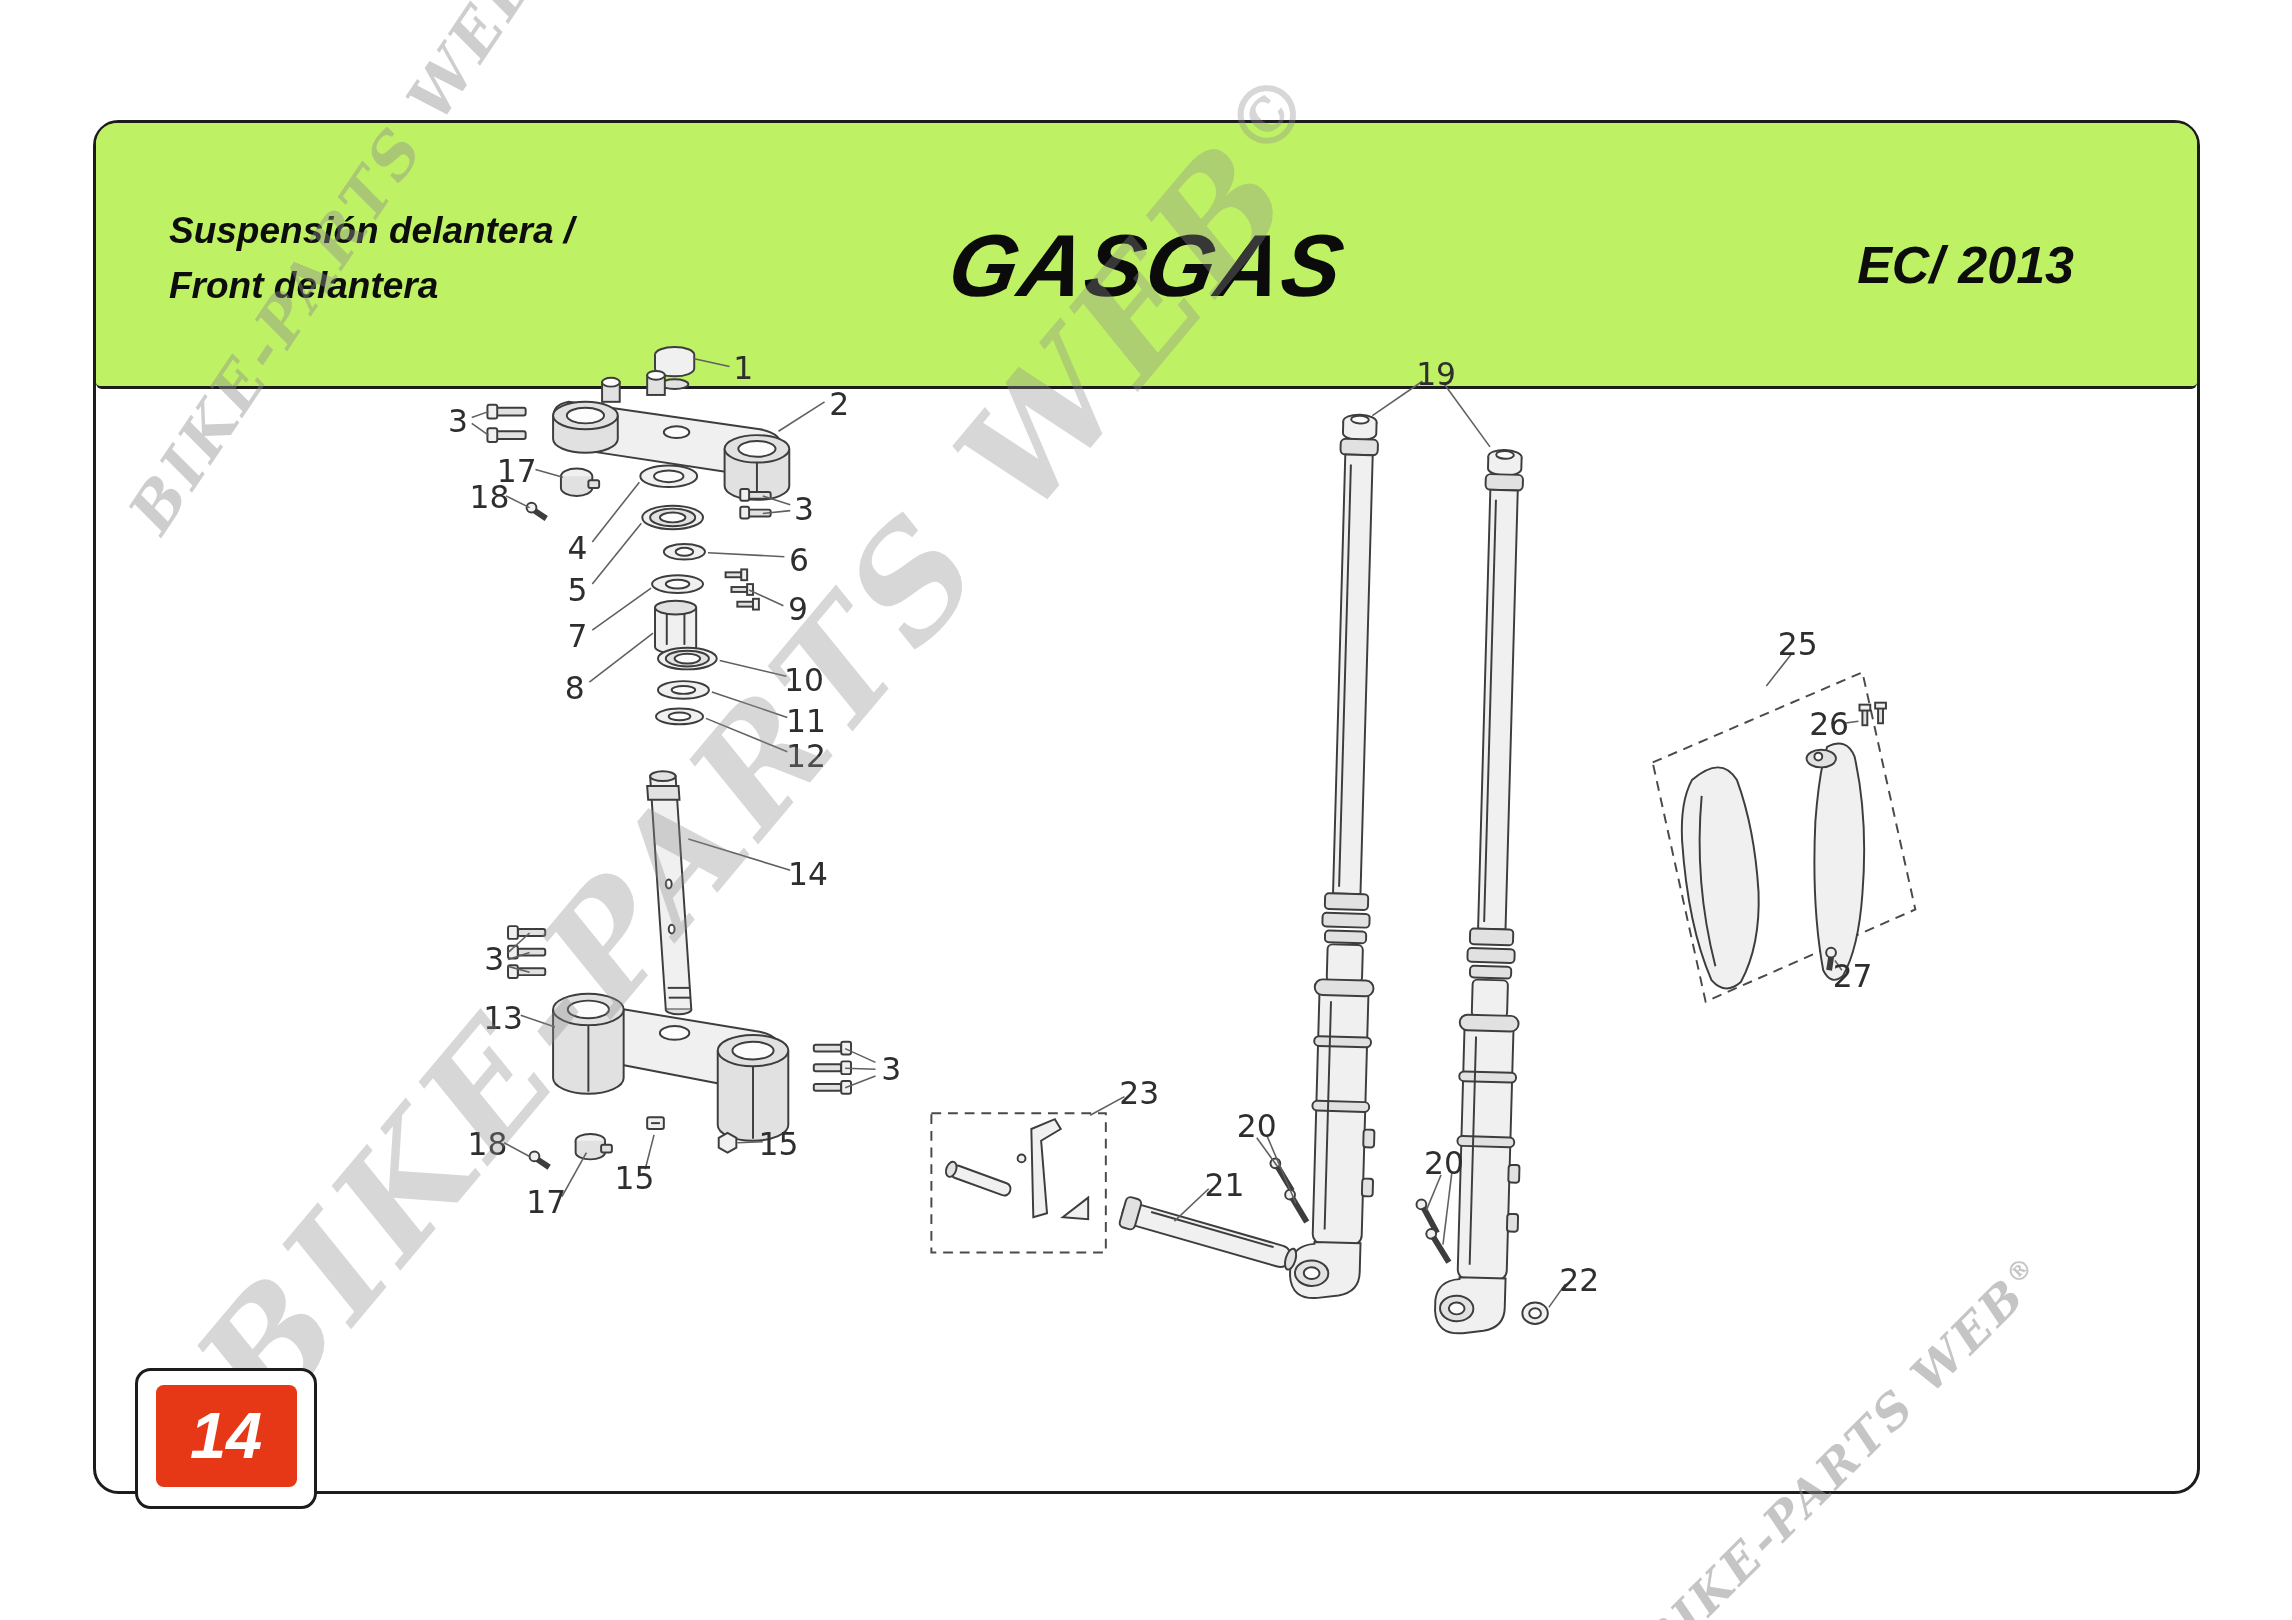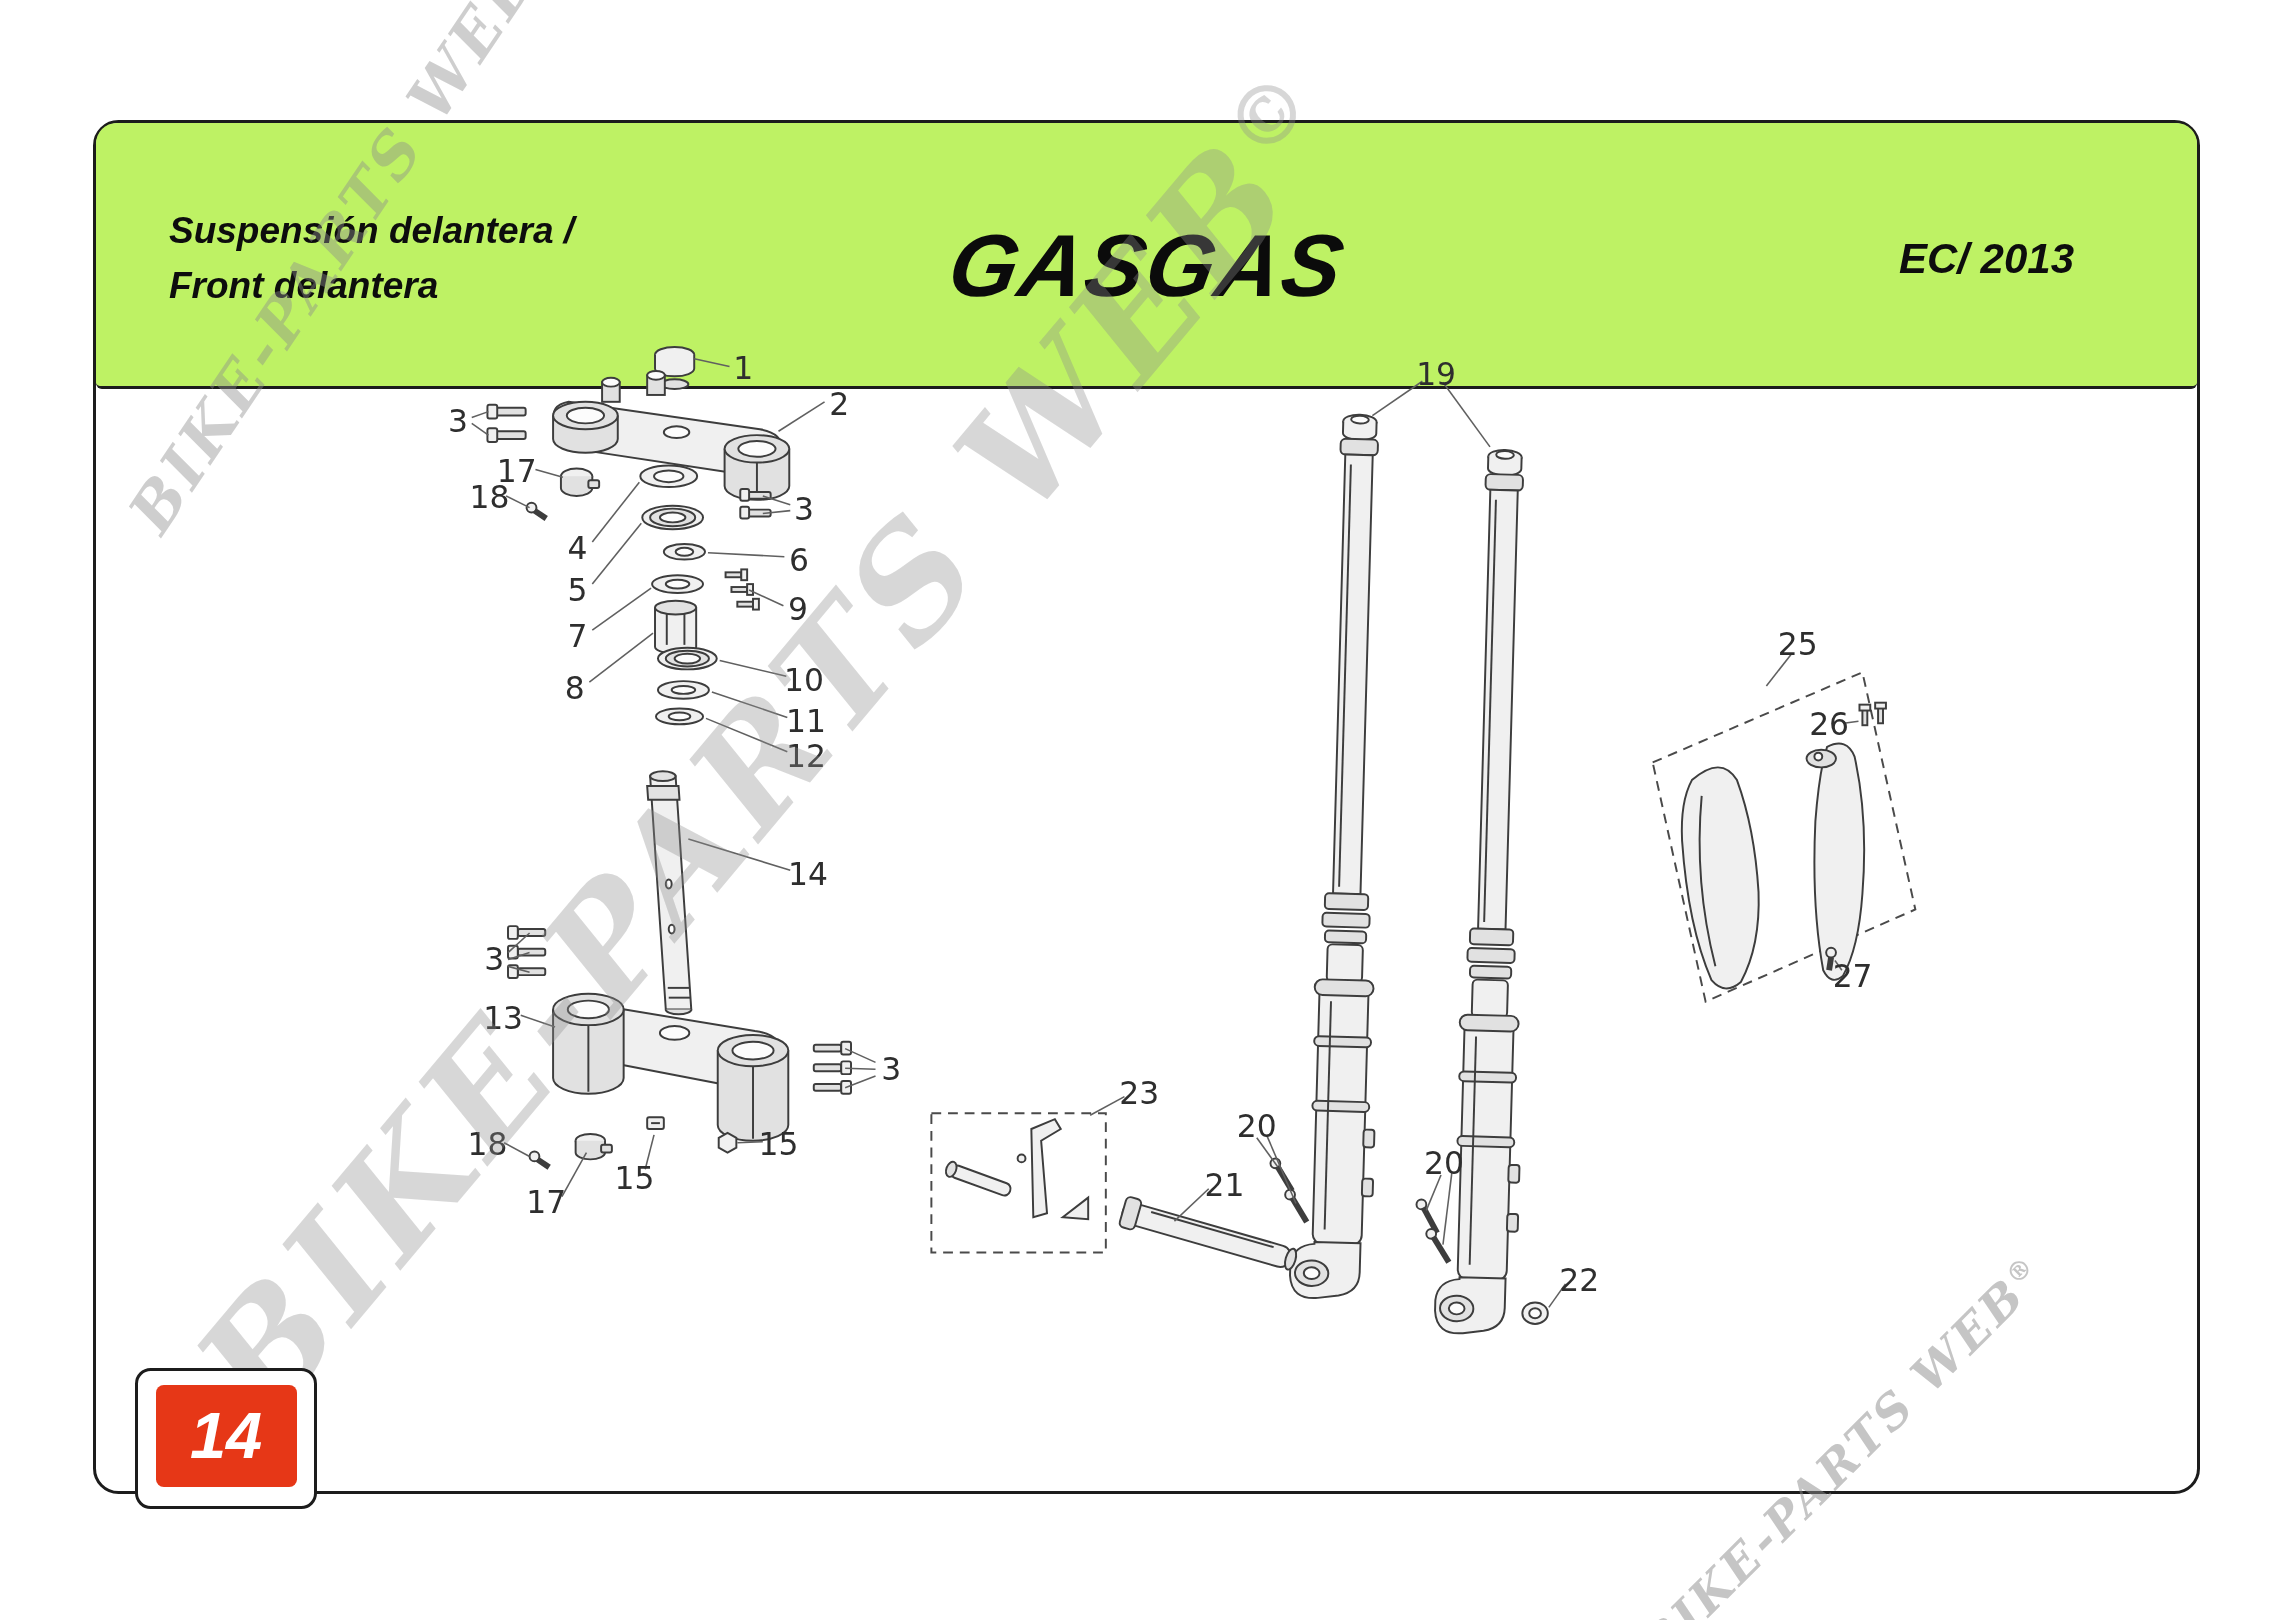--- a/index.html
+++ b/index.html
@@ -7,21 +7,21 @@
         font-family:"Liberation Sans",sans-serif;}
   
   .main-box{position:absolute;left:93px;top:120px;width:2107px;height:1374px;
             border:3.9px solid #1c1c1c;border-radius:25.5px;background:#ffffff;box-sizing:border-box;z-index:5;}
   .header{position:absolute;left:0;top:0;width:100%;height:266px;background:#bef264;
           border-bottom:3.9px solid #1c1c1c;border-radius:20.6px 20.6px 5.9px 5.9px;box-sizing:border-box;}
   .titles{position:absolute;left:73px;top:80px;}
   .title-line{font-size:37px;font-weight:bold;font-style:italic;color:#0d0d0d;line-height:55px;white-space:nowrap;}
   .brand{position:absolute;left:50%;top:143px;transform:translate(-50%,-50%) skewX(-10deg);
          font-size:88px;font-weight:bold;font-style:italic;letter-spacing:2px;color:#0b0b0b;white-space:nowrap;}
-  .model{position:absolute;right:123px;top:112px;font-size:42px;font-weight:bold;font-style:italic;color:#0d0d0d;}
+  .model{position:absolute;right:123px;top:112px;font-size:52px;font-weight:bold;font-style:italic;color:#0d0d0d;}
   
   .page-tab{position:absolute;left:135px;top:1368px;width:182px;height:141px;background:#ffffff;
             border:3.9px solid #1c1c1c;border-radius:15.7px;z-index:50;box-sizing:border-box;}
   .page-num-box{position:absolute;left:17.6px;top:13.7px;width:141px;height:102px;background:#e63717;
                 border-radius:7.8px;display:flex;align-items:center;justify-content:center;}
   .page-num{font-size:65px;color:#ffffff;font-weight:bold;font-style:italic;}
   
   .watermark{position:absolute;pointer-events:none;font-family:"DejaVu Serif",serif;
              font-weight:bold;font-style:italic;color:#8d8d8d;white-space:nowrap;z-index:40;}
   .wm-main{left:774px;top:745px;font-size:147px;letter-spacing:7.8px;opacity:.34;

